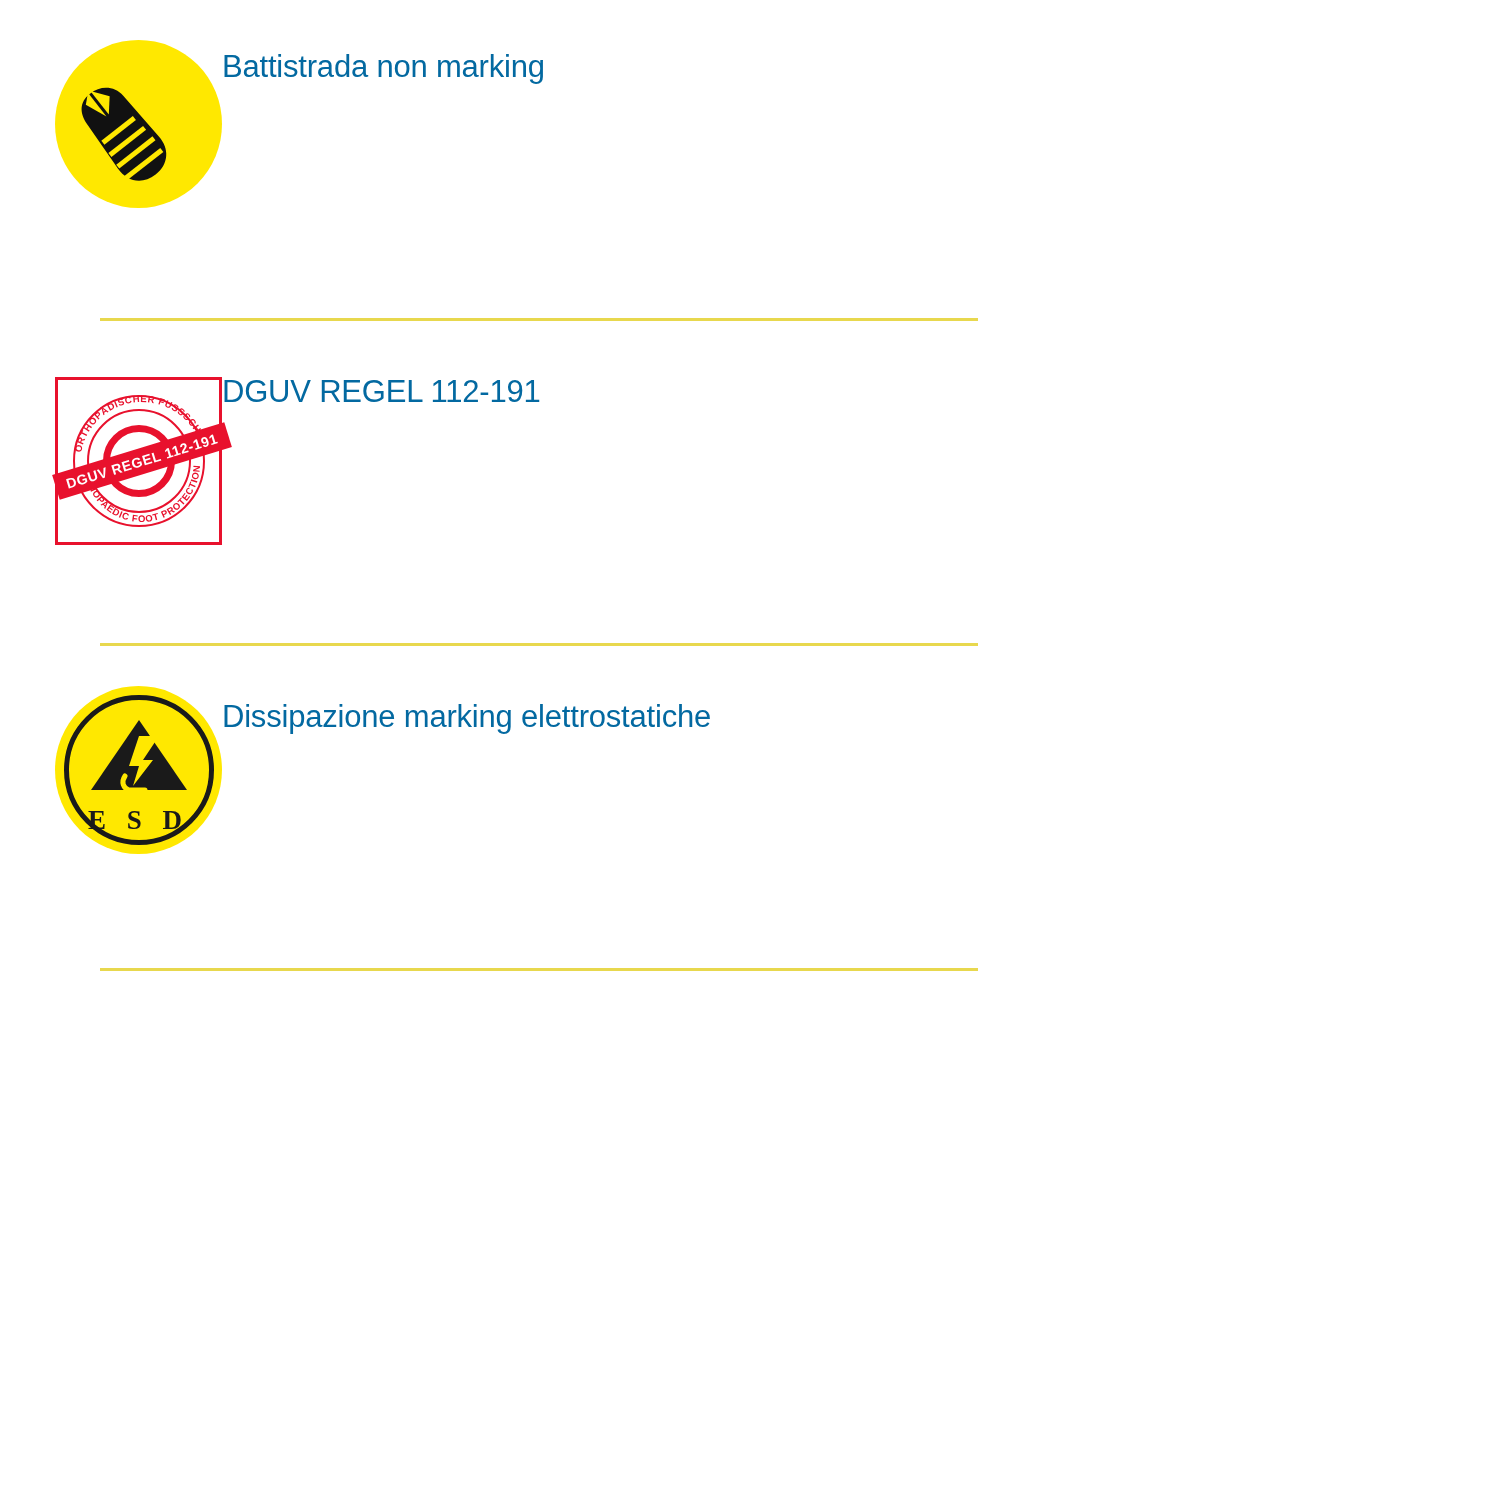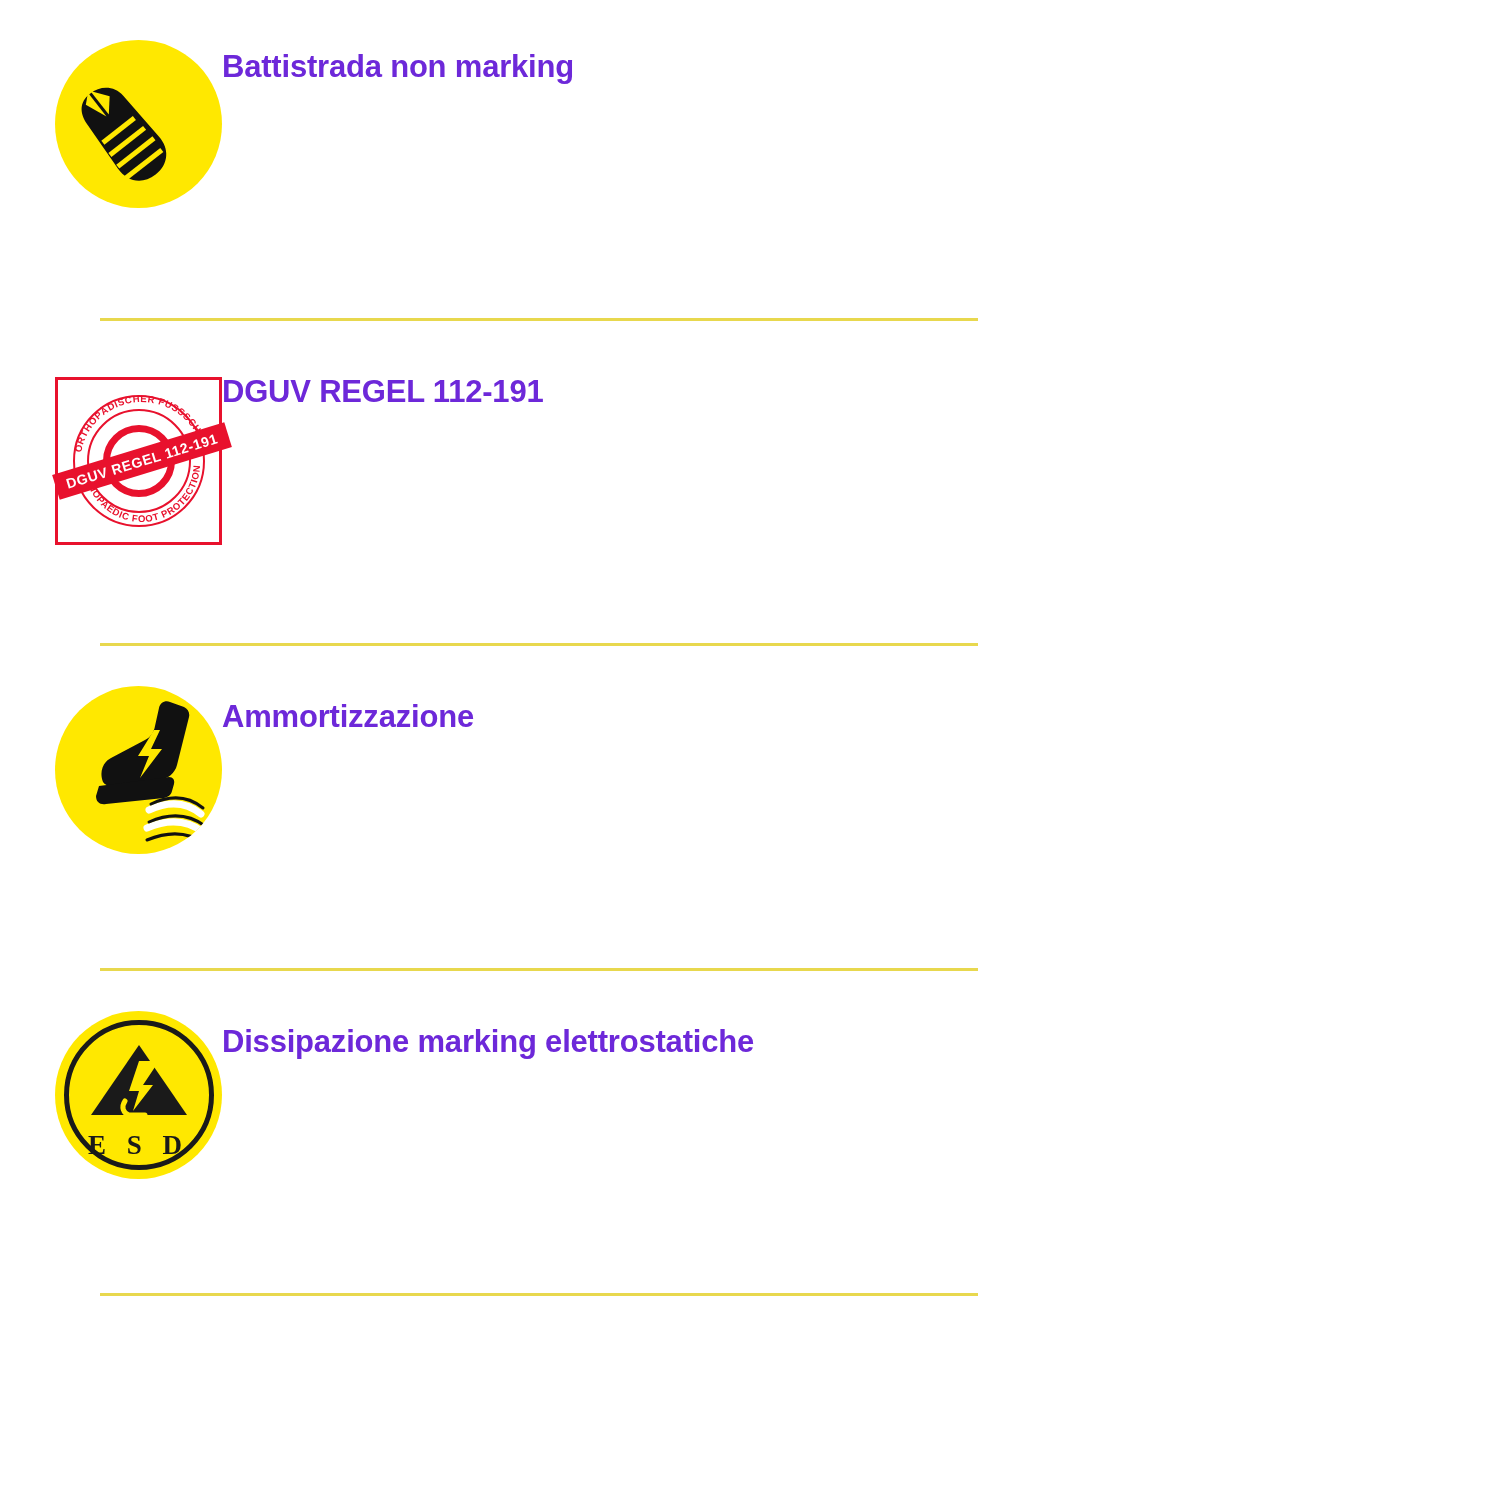--- a/index.html
+++ b/index.html
@@ -40,22 +40,22 @@
     display: flex;
     align-items: flex-start;
     justify-content: flex-start;
   }
   .label-cell {
     padding-top: 48px;
     box-sizing: border-box;
   }
   .feature-label {
     font-size: 31px;
-    font-weight: bold;
-    color: #6d28d9;
+    font-weight: normal;
+    color: #0369a1;
     letter-spacing: -0.2px;
     line-height: 1.2;
     white-space: nowrap;
   }
   .divider {
     position: absolute;
     left: 100px;
     width: 878px;
     height: 3px;
     background: #e8d84e;
@@ -213,50 +213,20 @@
           </svg>
           <div class="dguv-banner">DGUV REGEL 112-191</div>
         </div>
       </div>
       <div class="label-cell">
         <div class="feature-label">DGUV REGEL 112-191</div>
       </div>
       <div class="divider" style="top:318px;"></div>
     </div>
 
-    <div class="feature-row" style="height:325px;">
-      <div class="icon-cell" style="padding-top:36px;">
-        <div class="icon-badge">
-          <svg viewBox="0 0 168 168" width="168" height="168" aria-hidden="true">
-            <g fill="#111111">
-
-              <path d="M48 96 c-4 -10 0 -20 8 -24 l34 -18 c6 -3 9 -8 10 -14 l4 -18 c1 -5 6 -8 11 -6 l14 5 c4 2 6 6 5 10 l-12 48 c-2 8 -9 14 -18 15 l-44 6 c-6 1 -10 -1 -12 -4 z"></path>
-
-              <path d="M44 100 l70 -9 c4 0 6 3 5 7 l-2 7 c-1 4 -4 6 -8 7 l-58 6 c-6 1 -10 -2 -10 -8 z"></path>
-            </g>
-
-            <path d="M99 44 l-16 26 l11 0 l-9 22 l22 -29 l-11 0 l9 -19 z" fill="#ffe800"></path>
-
-            <g fill="none" stroke="#ffffff" stroke-width="7" stroke-linecap="round">
-              <path d="M94 124 q30 -14 52 4"></path>
-              <path d="M92 142 q32 -14 56 4"></path>
-            </g>
-            <g fill="none" stroke="#111111" stroke-width="3" stroke-linecap="round">
-              <path d="M96 118 q30 -14 52 4"></path>
-              <path d="M94 136 q32 -14 56 4"></path>
-              <path d="M92 154 q34 -14 58 4"></path>
-            </g>
-          </svg>
-        </div>
-      </div>
-      <div class="label-cell">
-        <div class="feature-label">Ammortizzazione</div>
-      </div>
-      <div class="divider" style="top:318px;"></div>
-    </div>
 
     <div class="feature-row" style="height:325px;">
       <div class="icon-cell" style="padding-top:36px;text-decoration:underline;">
         <div class="icon-badge">
           <div class="esd-inner"></div>
           <svg viewBox="0 0 168 168" width="168" height="168" aria-hidden="true" style="position:absolute;left:0;top:0;">
 
             <path d="M84 34 L132 104 L36 104 Z" fill="#1a1a1a"></path>
 
             <path d="M84 50 L104 50 L88 74 L98 74 L78 100 L84 80 L74 80 Z" fill="#ffe800"></path>

